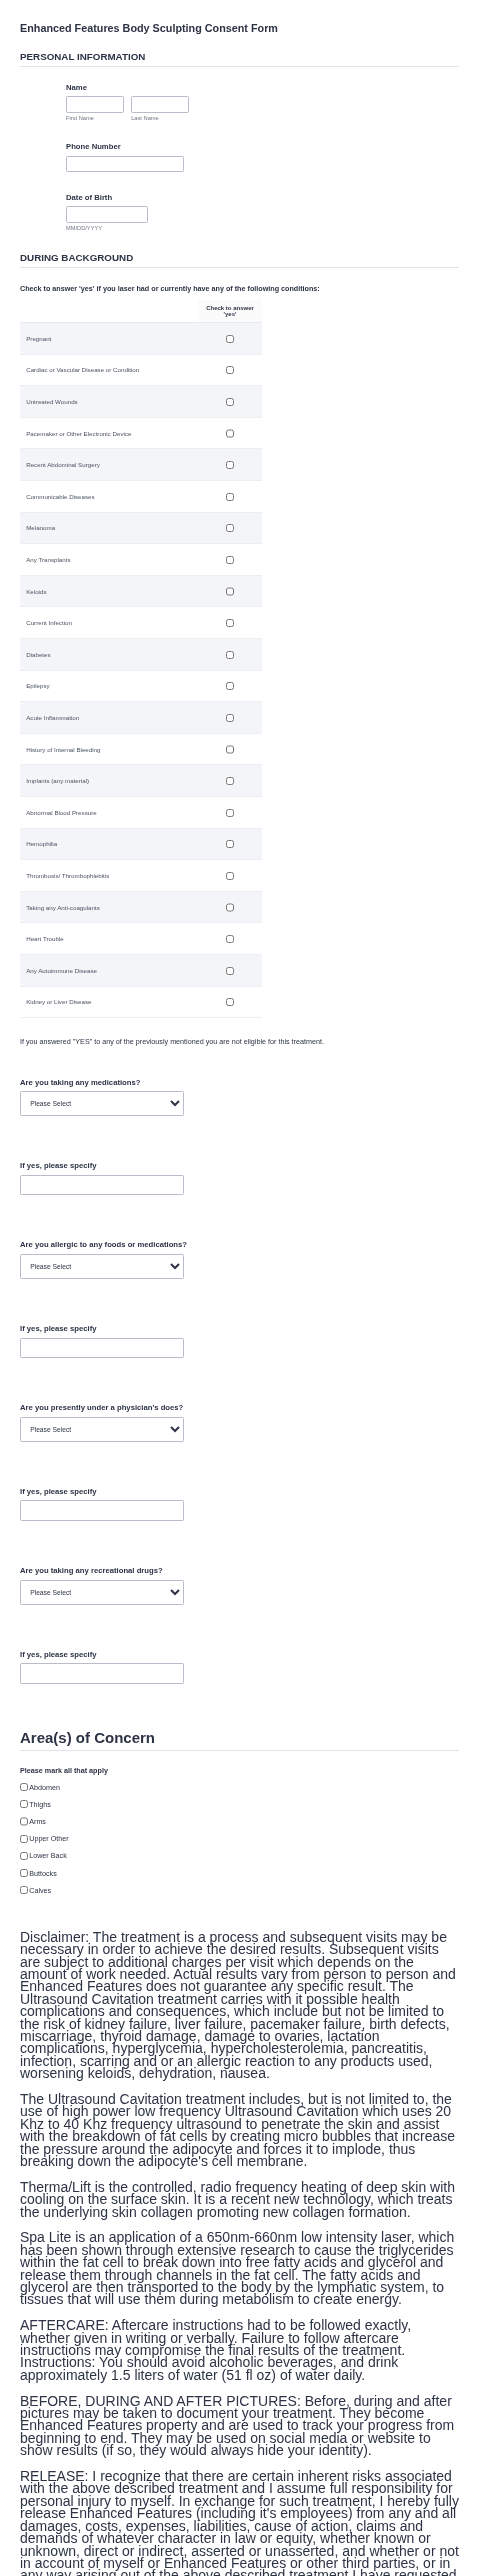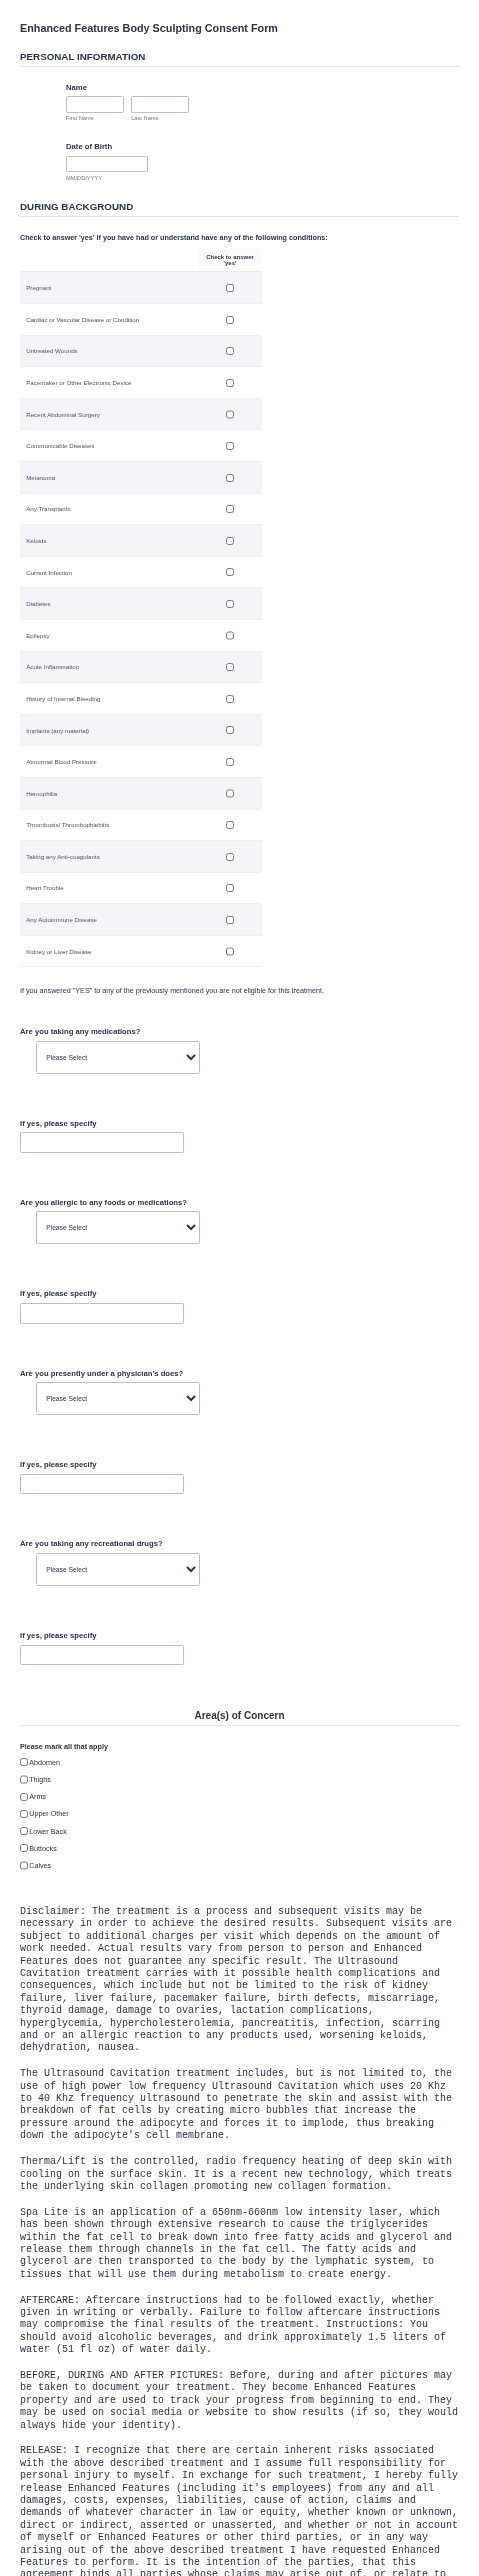--- a/index.html
+++ b/index.html
@@ -101,46 +101,44 @@
     vertical-align: middle;
   }
   .warning-text {
     font-size: 7.2px;
     color: #2c3345;
     margin: 5.2px 0 32px 0;
   }
   .q-field { margin-bottom: 45px; }
   select.dropdown {
     width: 164px;
-    height: 33px;
+    height: 25px;
     border: 0.5px solid #b8bdc9;
     border-radius: 1.5px;
     padding: 0 5.2px;
     font-family: "Liberation Sans", sans-serif;
     font-size: 6.7px;
     color: #2c3345;
     background: #ffffff;
-    margin-left: 16px;
   }
   .specify-input { width: 164px; height: 20.6px; }
-  .areas-heading { font-size: 10px; text-align: center; }
+  .areas-heading { font-size: 15px; }
   .opt-list { margin: 2.1px 0 36px 0; }
   .opt {
     display: flex;
     align-items: center;
     gap: 1px;
     margin-bottom: 8.2px;
   }
   .optlabel { font-size: 7.2px; color: #2c3345; }
   .disclaimer p {
-    font-size: 10px;
+    font-size: 14px;
     line-height: 12.4px;
     color: #2c3345;
     margin-bottom: 13.4px;
-    font-family: Liberation Mono, monospace;
   }
   .legal-box {
     border: 0.5px solid #444a54;
     padding: 12.4px 14.4px;
     margin: 17.5px 0;
   }
   .box-title {
     text-align: center;
     font-size: 7.2px;
     font-weight: bold;
@@ -172,31 +170,35 @@
         <input type="text" class="text-input first-name" style="">
         <span class="sublabel">First Name</span>
       </div>
       <div>
         <input type="text" class="text-input last-name" style="">
         <span class="sublabel">Last Name</span>
       </div>
     </div>
   </div>
 
+  <div class="field">
+    <label class="field-label">Phone Number</label>
+    <input type="text" class="text-input phone-input" style="">
+  </div>
 
   <div class="field">
     <label class="field-label">Date of Birth</label>
     <input type="text" class="text-input dob-input" style="">
     <span class="sublabel">MM/DD/YYYY</span>
   </div>
 
   <h2 class="section-heading">DURING BACKGROUND</h2>
   <hr class="heading-line">
 
-  <div class="matrix-label">Check to answer 'yes' if you have had or understand have any of the following conditions:</div>
+  <div class="matrix-label">Check to answer 'yes' if you laser had or currently have any of the following conditions:</div>
 
   <table class="matrix">
     <thead>
       <tr>
         <th class="empty-head"></th>
         <th>Check to answer 'yes'</th>
       </tr>
     </thead>
     <tbody>
       <tr>

